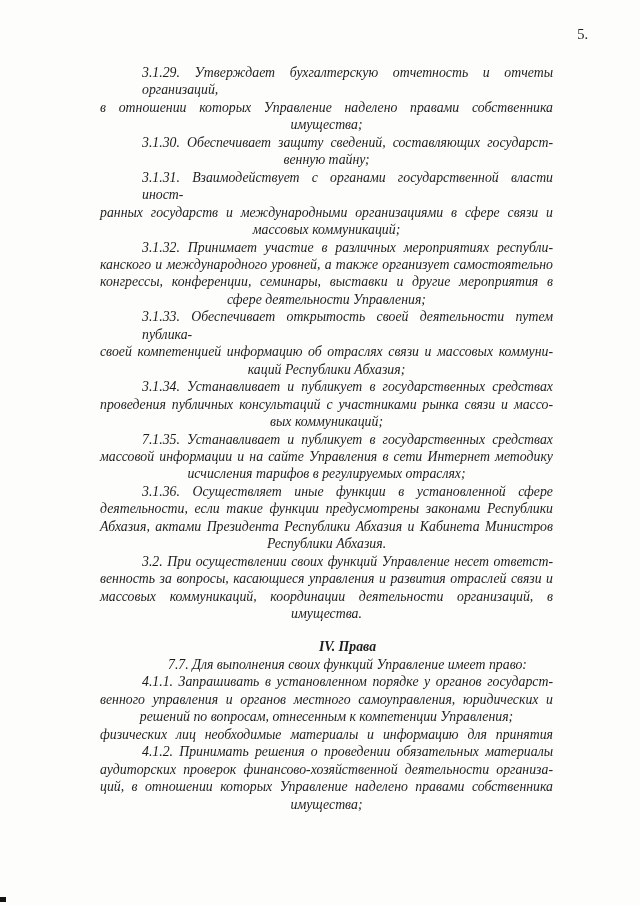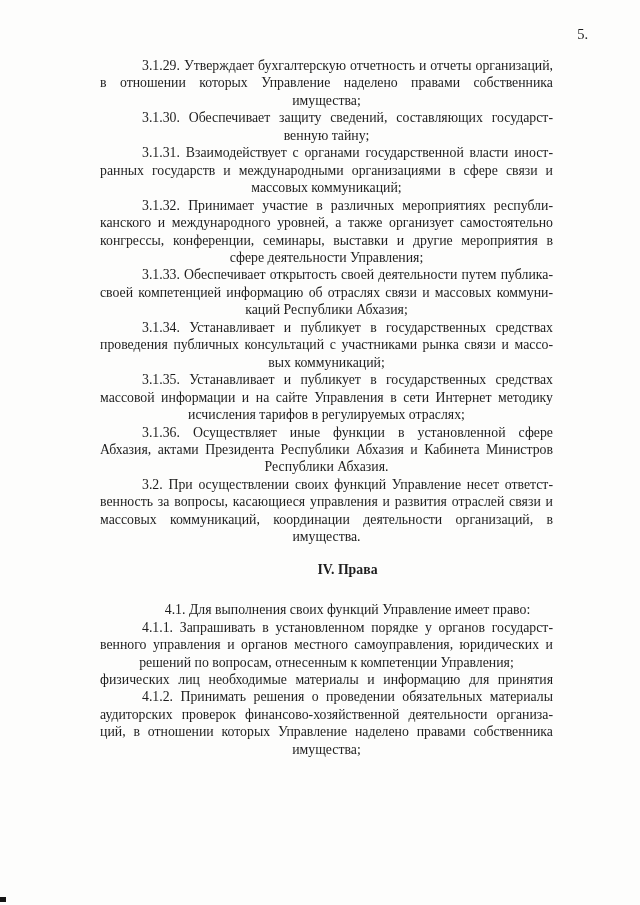--- a/index.html
+++ b/index.html
@@ -17,41 +17,42 @@
     overflow: hidden;
   }
   .page-number {
     position: absolute;
     top: 26px;
     right: 52px;
     font-size: 14.5px;
   }
   .content {
     position: absolute;
-    top: 57px;
+    top: 64px;
     left: 100px;
     width: 453px;
     font-size: 13.8px;
     line-height: 17.45px;
+    font-style: italic;
   }
   .para { margin: 0; }
   .line {
     text-align: center;
     min-height: 17.45px;
   }
   .line.jl {
     text-align: justify;
     text-align-last: justify;
   }
   .line.indent {
     padding-left: 42px;
   }
   .heading {
     font-weight: bold;
-    margin: 15px 0 23px 0;
+    margin: 15px 0 1px 0;
   }
   .heading .line {
     padding-left: 42px;
   }
   .corner-mark {
     position: absolute;
     left: 0;
     bottom: 3px;
     width: 6px;
     height: 5px;
@@ -88,40 +89,41 @@
         <div class="line indent jl">3.1.33. Обеспечивает открытость своей деятельности путем публика-</div>
         <div class="line jl">своей компетенцией информацию об отраслях связи и массовых коммуни-</div>
         <div class="line">каций Республики Абхазия;</div>
       </div>
       <div class="para">
         <div class="line indent jl">3.1.34. Устанавливает и публикует в государственных средствах</div>
         <div class="line jl">проведения публичных консультаций с участниками рынка связи и массо-</div>
         <div class="line">вых коммуникаций;</div>
       </div>
       <div class="para">
-        <div class="line indent jl">3.1.35. Устанавливает и публикует в государственных средствах</div>
+        <div class="line indent jl">7.1.35. Устанавливает и публикует в государственных средствах</div>
         <div class="line jl">массовой информации и на сайте Управления в сети Интернет методику</div>
         <div class="line">исчисления тарифов в регулируемых отраслях;</div>
       </div>
       <div class="para">
         <div class="line indent jl">3.1.36. Осуществляет иные функции в установленной сфере</div>
+        <div class="line jl">деятельности, если такие функции предусмотрены законами Республики</div>
         <div class="line jl">Абхазия, актами Президента Республики Абхазия и Кабинета Министров</div>
         <div class="line">Республики Абхазия.</div>
       </div>
       <div class="para">
         <div class="line indent jl">3.2. При осуществлении своих функций Управление несет ответст-</div>
         <div class="line jl">венность за вопросы, касающиеся управления и развития отраслей связи и</div>
         <div class="line jl">массовых коммуникаций, координации деятельности организаций, в</div>
         <div class="line">имущества.</div>
       </div>
       <div class="heading">
         <div class="line">IV. Права</div>
       </div>
       <div class="para">
-        <div class="line indent">4.1. Для выполнения своих функций Управление имеет право:</div>
+        <div class="line indent">7.7. Для выполнения своих функций Управление имеет право:</div>
       </div>
       <div class="para">
         <div class="line indent jl">4.1.1. Запрашивать в установленном порядке у органов государст-</div>
         <div class="line jl">венного управления и органов местного самоуправления, юридических и</div>
         <div class="line">решений по вопросам, отнесенным к компетенции Управления;</div>
         <div class="line jl">физических лиц необходимые материалы и информацию для принятия</div>
       </div>
       <div class="para">
         <div class="line indent jl">4.1.2. Принимать решения о проведении обязательных материалы</div>
         <div class="line jl">аудиторских проверок финансово-хозяйственной деятельности организа-</div>

